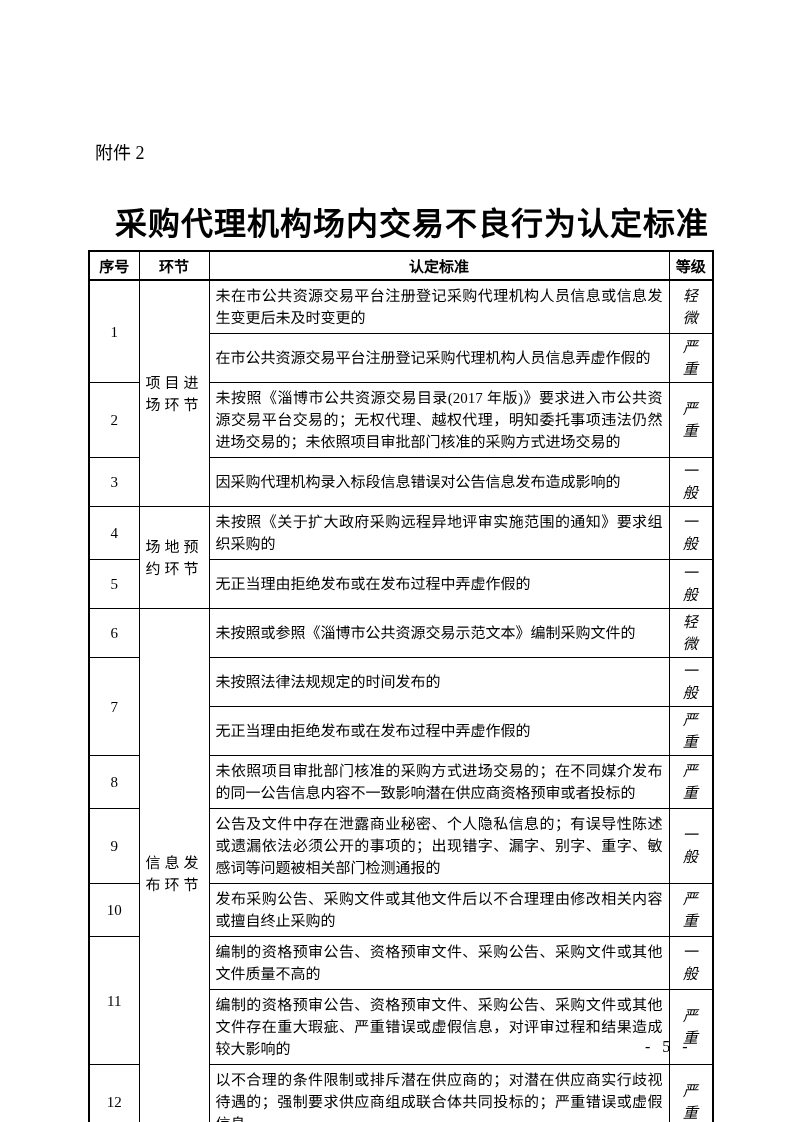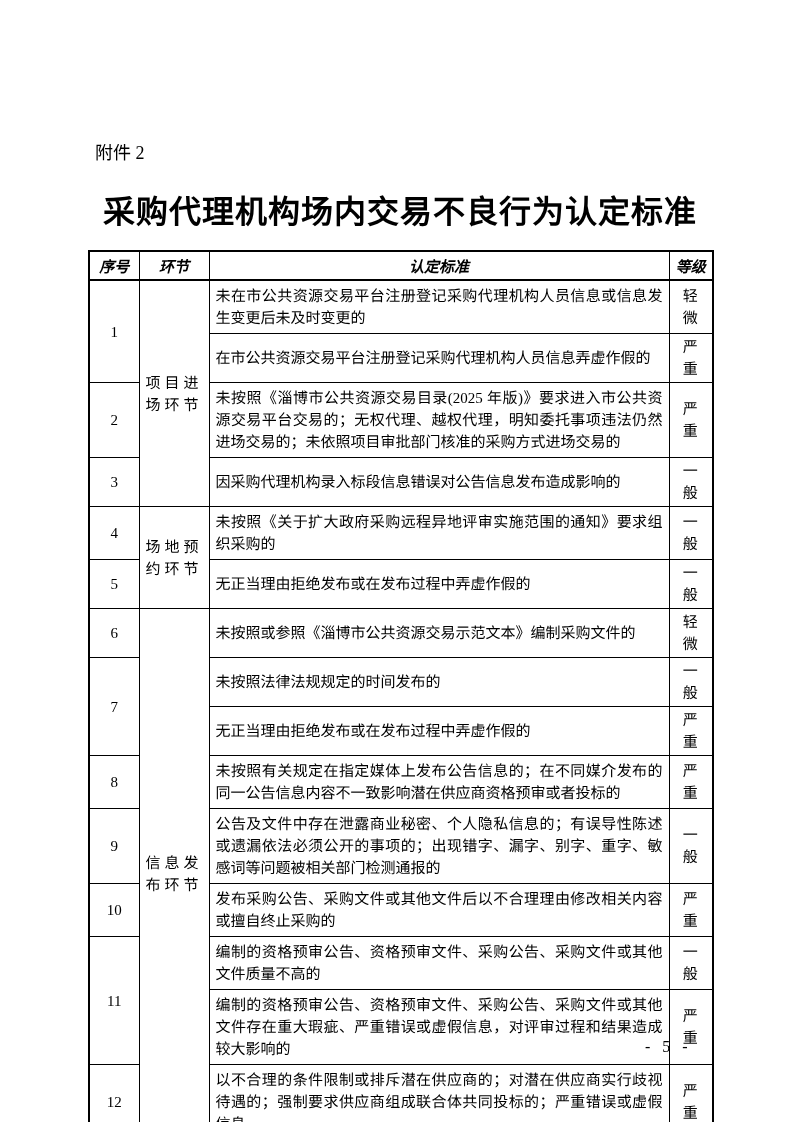--- a/index.html
+++ b/index.html
@@ -22,21 +22,21 @@
     left: 95px;
     top: 141px;
     font-size: 18px;
     line-height: 24px;
   }
   .title {
     position: absolute;
     left: 88px;
     top: 186px;
     width: 624px;
-    margin: 0;
+    margin: 12px;
     text-align: center;
     font-size: 32px;
     font-weight: bold;
     letter-spacing: 1px;
     white-space: nowrap;
     font-family: "Liberation Serif", "DejaVu Serif", serif;
   }
   table.standards {
     position: absolute;
     left: 88px;
@@ -50,21 +50,20 @@
   table.standards td {
     border: 1px solid #000;
   }
   table.standards thead th {
     font-family: "Liberation Sans", "DejaVu Sans", sans-serif;
     font-weight: bold;
     font-size: 15px;
     padding: 3px 2px;
     border-bottom: 2px solid #000;
     text-align: center;
-    font-style: italic;
   }
   table.standards td {
     font-size: 15px;
     line-height: 22px;
     vertical-align: middle;
   }
   td.num {
     text-align: center;
     padding: 2px 2px;
   }
@@ -75,20 +74,21 @@
     padding: 2px 0;
   }
   td.crit {
     text-align: justify;
     padding: 4px 6px;
   }
   td.level {
     text-align: center;
     letter-spacing: 1px;
     padding: 2px 7px;
+    font-style: italic;
   }
   .pagenum {
     position: absolute;
     top: 1038px;
     left: 645px;
     font-size: 16px;
     letter-spacing: 4px;
   }
 </style>
 </head>
@@ -121,21 +121,21 @@
         <td class="stage" rowspan="4">项目进场环节</td>
         <td class="crit">未在市公共资源交易平台注册登记采购代理机构人员信息或信息发生变更后未及时变更的</td>
         <td class="level">轻微</td>
       </tr>
       <tr>
         <td class="crit">在市公共资源交易平台注册登记采购代理机构人员信息弄虚作假的</td>
         <td class="level">严重</td>
       </tr>
       <tr>
         <td class="num">2</td>
-        <td class="crit">未按照《淄博市公共资源交易目录(2025 年版)》要求进入市公共资源交易平台交易的；无权代理、越权代理，明知委托事项违法仍然进场交易的；未依照项目审批部门核准的采购方式进场交易的</td>
+        <td class="crit">未按照《淄博市公共资源交易目录(2017 年版)》要求进入市公共资源交易平台交易的；无权代理、越权代理，明知委托事项违法仍然进场交易的；未依照项目审批部门核准的采购方式进场交易的</td>
         <td class="level">严重</td>
       </tr>
       <tr>
         <td class="num">3</td>
         <td class="crit">因采购代理机构录入标段信息错误对公告信息发布造成影响的</td>
         <td class="level">一般</td>
       </tr>
       <tr>
         <td class="num">4</td>
         <td class="stage" rowspan="2">场地预约环节</td>
@@ -157,21 +157,21 @@
         <td class="num" rowspan="2">7</td>
         <td class="crit">未按照法律法规规定的时间发布的</td>
         <td class="level">一般</td>
       </tr>
       <tr>
         <td class="crit">无正当理由拒绝发布或在发布过程中弄虚作假的</td>
         <td class="level">严重</td>
       </tr>
       <tr>
         <td class="num">8</td>
-        <td class="crit">未按照有关规定在指定媒体上发布公告信息的；在不同媒介发布的同一公告信息内容不一致影响潜在供应商资格预审或者投标的</td>
+        <td class="crit">未依照项目审批部门核准的采购方式进场交易的；在不同媒介发布的同一公告信息内容不一致影响潜在供应商资格预审或者投标的</td>
         <td class="level">严重</td>
       </tr>
       <tr>
         <td class="num">9</td>
         <td class="crit">公告及文件中存在泄露商业秘密、个人隐私信息的；有误导性陈述或遗漏依法必须公开的事项的；出现错字、漏字、别字、重字、敏感词等问题被相关部门检测通报的</td>
         <td class="level">一般</td>
       </tr>
       <tr>
         <td class="num">10</td>
         <td class="crit">发布采购公告、采购文件或其他文件后以不合理理由修改相关内容或擅自终止采购的</td>

